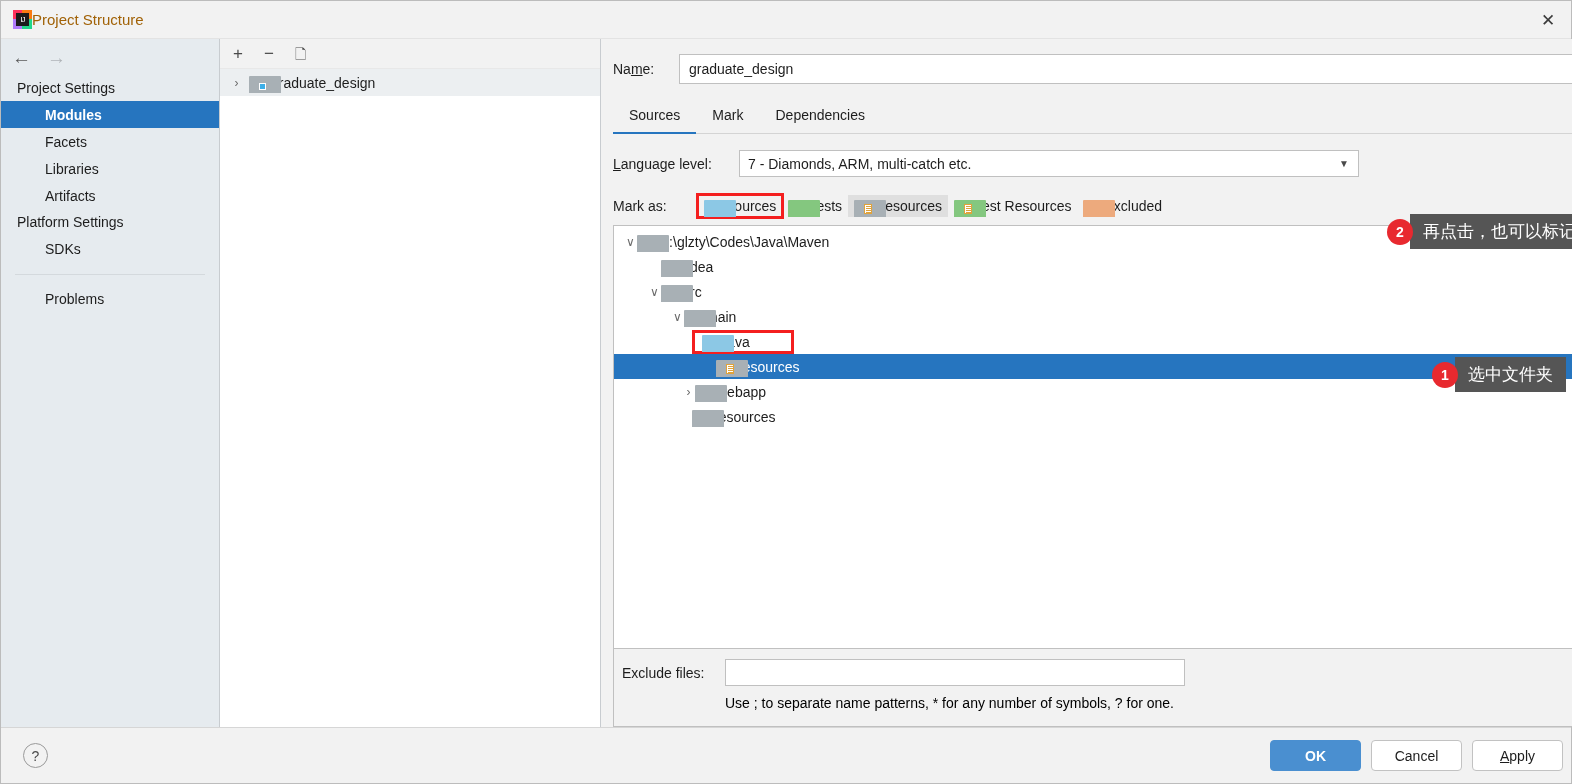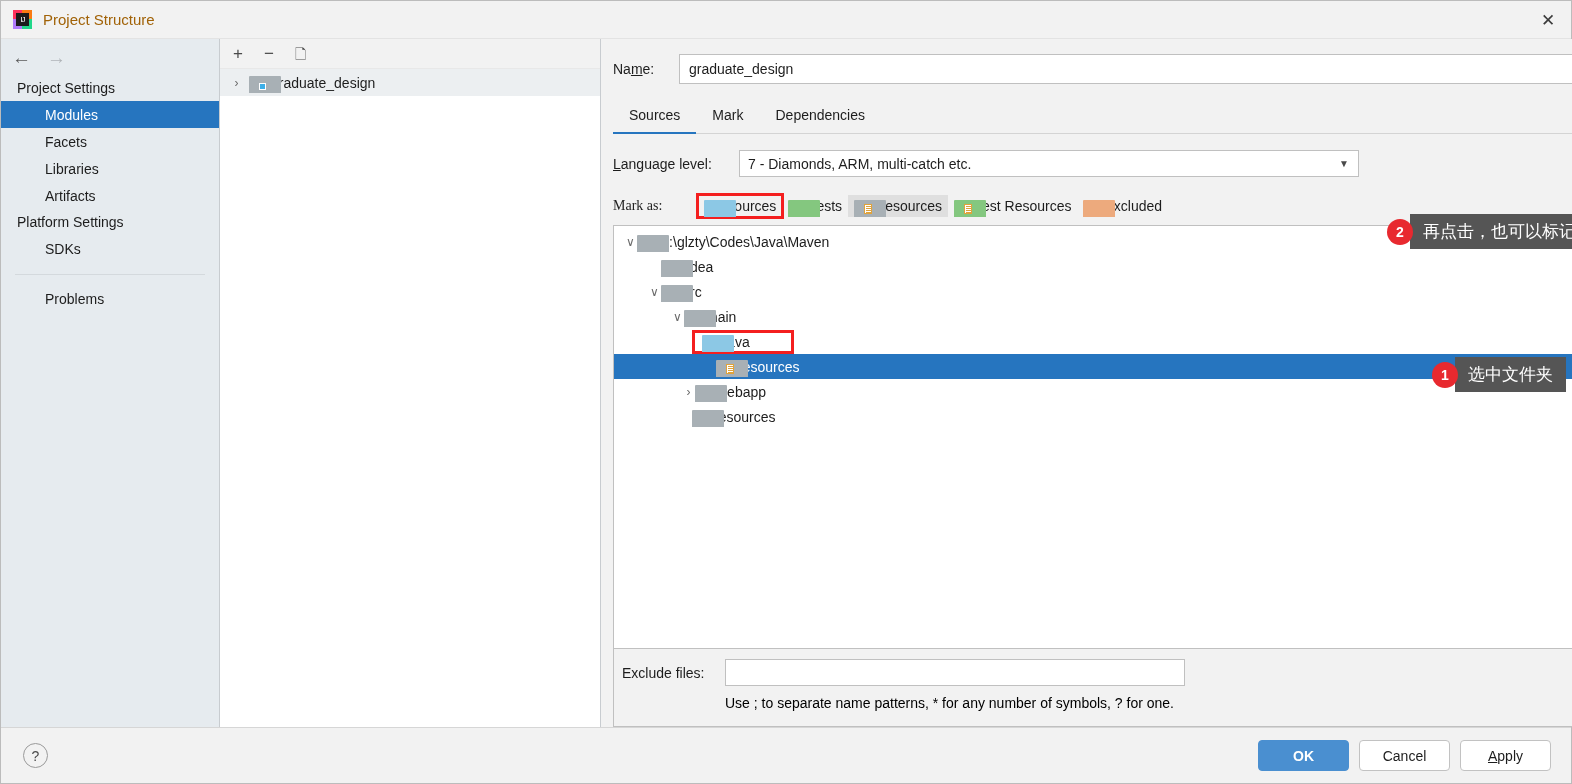--- a/index.html
+++ b/index.html
@@ -19,21 +19,21 @@
   }
 
   
   .titlebar {
     position: absolute; top: 0; left: 0; right: 0; height: 38px;
     background: #f2f2f2;
     display: flex; align-items: center;
     border-bottom: 1px solid #e3e3e3;
   }
   .ij-logo {
-    width: 19px; height: 19px; margin-left: 12px; margin-right: 11px;
+    width: 19px; height: 19px; margin-left: 12px; 
     position: relative; flex: none;
   }
   .ij-logo .q1 { position:absolute; left:0; top:0; width:9px; height:9px; background:#fe315d; }
   .ij-logo .q2 { position:absolute; right:0; top:0; width:10px; height:9px; background:#f97a12; }
   .ij-logo .q3 { position:absolute; left:0; bottom:0; width:9px; height:10px; background:#b07bfb; }
   .ij-logo .q4 { position:absolute; right:0; bottom:0; width:10px; height:10px; background:#21d789; }
   .ij-logo .inner {
     position:absolute; left:3px; top:3px; width:13px; height:13px;
     background:#1b1b1b; color:#fff; font-size:8px; line-height:13px;
     text-align:center; font-family:"Liberation Sans", sans-serif; letter-spacing:-1px;
@@ -61,21 +61,21 @@
   }
   .arrow { font-size: 19px; color: #5a5a5a; cursor: pointer; line-height: 1; }
   .arrow.disabled { color: #b0b4b8; }
   .nav-group-title {
     padding: 5px 0 5px 16px; font-size: 14px; color: #1d1d1d;
   }
   .nav-item {
     height: 27px; display: flex; align-items: center;
     padding-left: 44px; font-size: 14px; color: #1d1d1d; cursor: pointer;
   }
-  .nav-item.selected { background: #2675bf; color: #ffffff; }
+  .nav-item.selected { background: #2675bf; color: #ffffff; font-weight: bold; }
   .nav-sep { height: 1px; background: #d4d9dd; margin: 12px 14px 10px 14px; }
 
   
   .modules-col {
     width: 381px; flex: none;
     background: #ffffff;
     border-right: 1px solid #c8ccd0;
     display: flex; flex-direction: column;
   }
   .mod-toolbar {
@@ -148,21 +148,21 @@
   .ll-row { display: flex; align-items: center; margin: 16px 0 0 12px; }
   .ll-label { width: 126px; font-size: 14px; }
   .ll-select {
     width: 620px; height: 27px; background: #fff; border: 1px solid #c0c0c0;
     display: flex; align-items: center; padding: 0 8px; font-size: 14px; cursor: pointer;
     position: relative;
   }
   .ll-caret { position: absolute; right: 9px; font-size: 10px; color: #4a4a4a; }
 
   .mark-row { display: flex; align-items: center; margin: 18px 0 0 12px; position: relative; }
-  .mark-label { width: 85px; font-size: 14px; font-family: Liberation Serif, serif; }
+  .mark-label { width: 85px; font-size: 14px; }
   .mark-item {
     display: flex; align-items: center; gap: 5px; padding: 3px 6px;
     font-size: 14px; cursor: pointer; position: relative;
   }
   .mark-item.boxed { outline: 3px solid #f41f1f; outline-offset: -1px; }
   .mark-item.dim { background: #dfdfdf; }
   .mark-item u { text-decoration: underline; }
 
   
   .mid {
@@ -202,21 +202,21 @@
   .bottom {
     position: absolute; left: 0; right: 0; bottom: 0; height: 56px;
     background: #f2f2f2; border-top: 1px solid #d6d6d6;
     display: flex; align-items: center;
   }
   .help-btn {
     width: 25px; height: 25px; border-radius: 50%; border: 1px solid #9a9a9a;
     margin-left: 22px; display: flex; align-items: center; justify-content: center;
     font-size: 14px; color: #4a4a4a; cursor: pointer;
   }
-  .btns { margin-left: auto; display: flex; gap: 10px; margin-right: 20px; }
+  .btns { margin-left: auto; display: flex; gap: 10px; margin-right: 8px; }
   .btn {
     min-width: 91px; height: 31px; border-radius: 4px; border: 1px solid #c2c2c2;
     background: #fff; font-size: 14px; color: #1d1d1d; cursor: pointer;
     display: flex; align-items: center; justify-content: center;
     font-family: "Liberation Sans", sans-serif;
   }
   .btn.primary { background: #4a8fd0; border-color: #4a8fd0; color: #fff; font-weight: bold; }
   .btn u { text-decoration: underline; }
 
   

